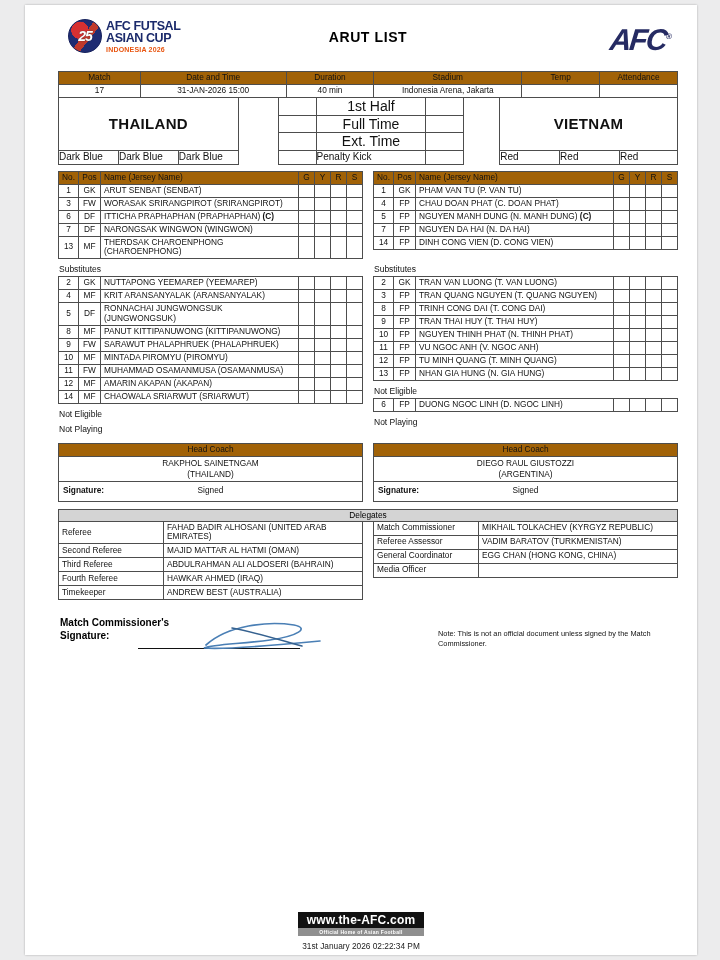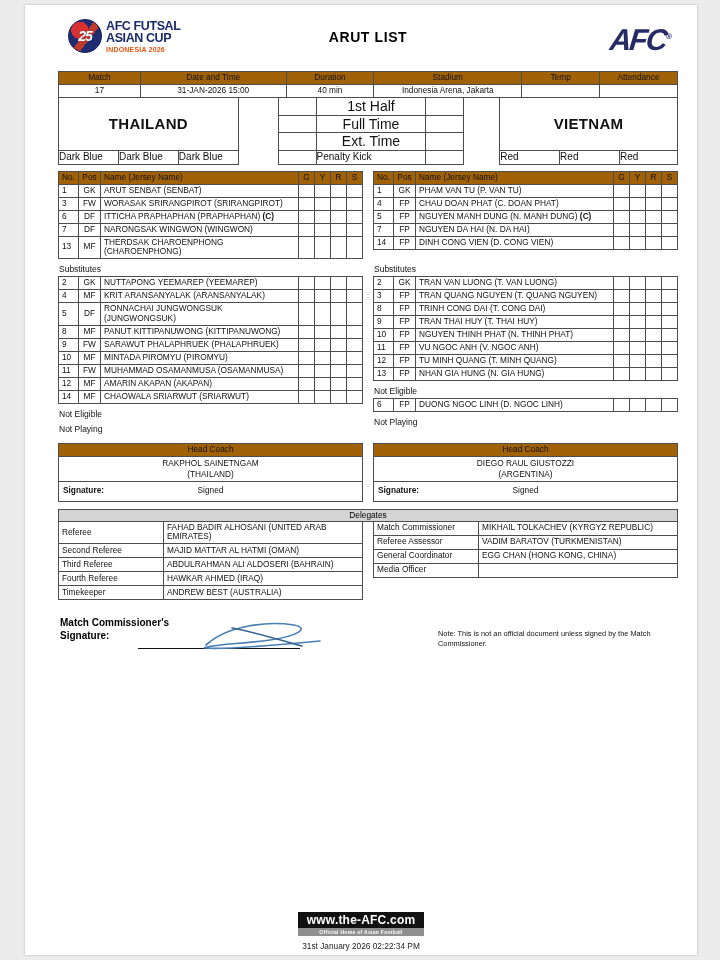--- a/index.html
+++ b/index.html
@@ -86,21 +86,21 @@
   }
   .kitrow td { height: 14px; text-align: left; font-size: 10px; }
   .period { text-align: center; font-size: 14px; height: 14px; }
 
   
   .lineups { display: flex; gap: 0; margin-top: 6px; }
   .lineup-col { width: 50%; }
   .lineup-col.left { padding-right: 5px; }
   .lineup-col.right { padding-left: 5px; }
   .lt td, .lt th { height: 13px; }
-  .lt .cno { width: 20px; text-align: left; }
+  .lt .cno { width: 20px; text-align: center; }
   .lt .cpos { width: 22px; text-align: center; }
   .lt .cnm { text-align: left; }
   .lt .cm { width: 16px; }
   .sect-label {
     font-size: 8.5px; color: #111; margin: 5px 0 2px 1px;
   }
   .bold { font-weight: bold; }
 
   
   .coach { display: flex; margin-top: 7px; }

